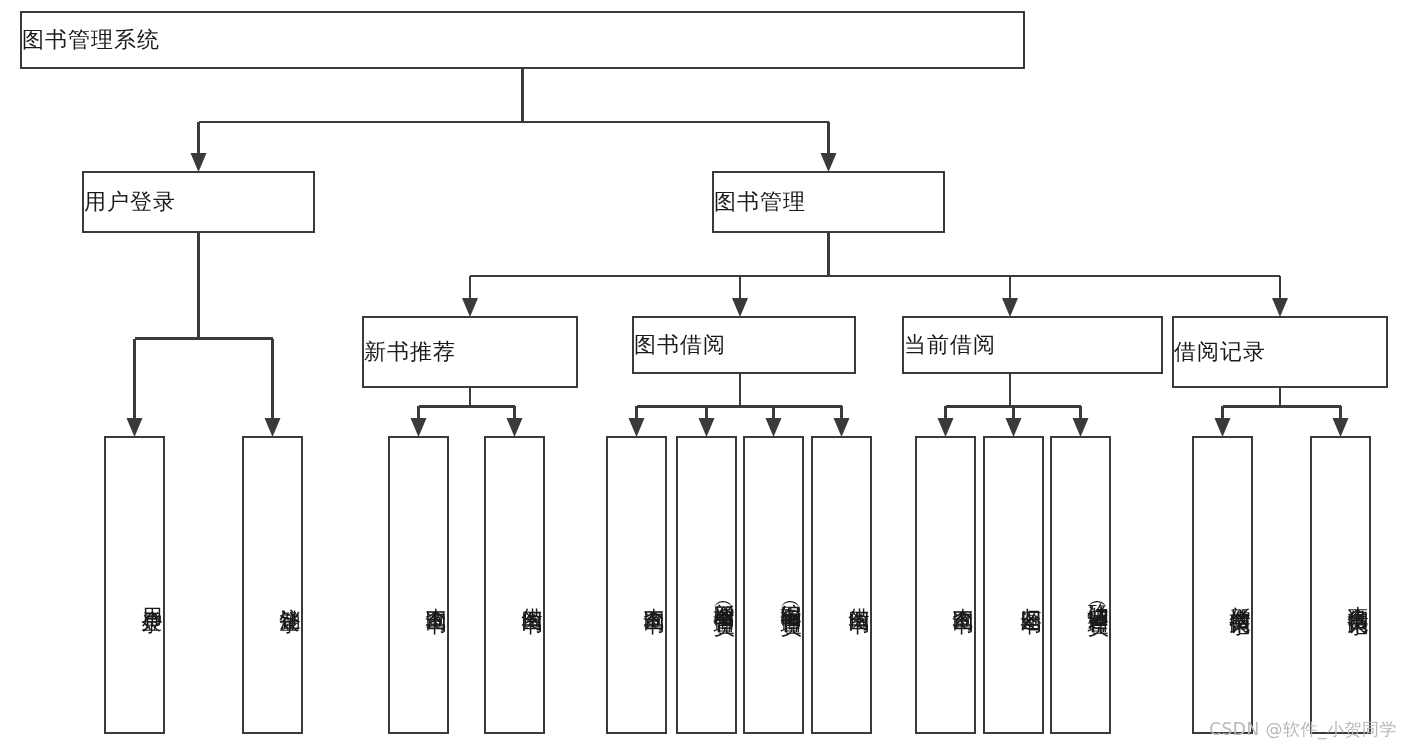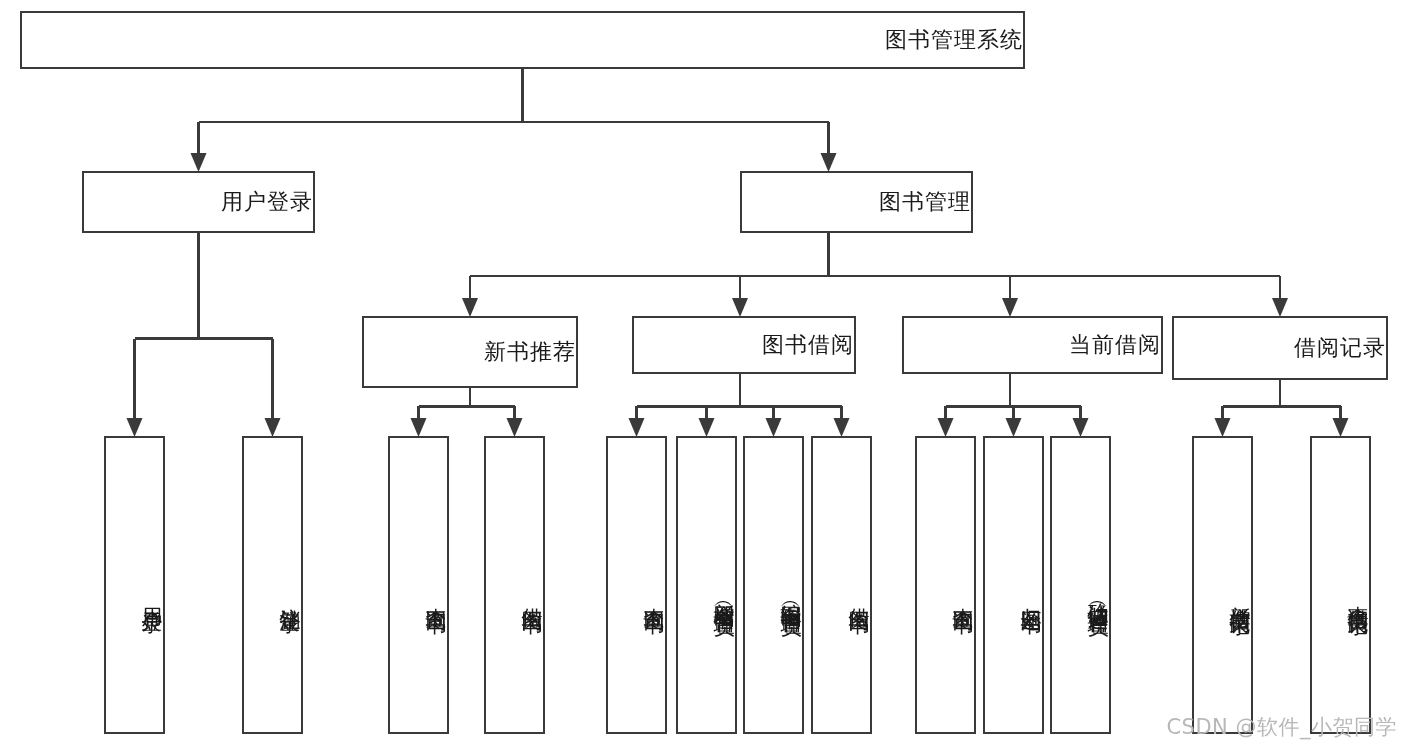--- a/index.html
+++ b/index.html
@@ -24,21 +24,21 @@
     width: 1405px;
     height: 747px;
     pointer-events: none;
   }
   .node {
     position: absolute;
     background: #ffffff;
     border: 2px solid #3a3a3a;
     display: flex;
     align-items: center;
-    justify-content: flex-end;
+    justify-content: flex-start;
     text-align: center;
     color: #1a1a1a;
     z-index: 2;
   }
   .node.horiz {
     font-size: 22px;
     letter-spacing: 1px;
     line-height: 1.2;
   }
   .node.vert {
@@ -48,21 +48,21 @@
     letter-spacing: 2px;
     align-items: flex-start;
     justify-content: center;
     padding-top: 20px;
     line-height: 1.05;
   }
   #watermark {
     position: absolute;
     right: 8px;
     bottom: 6px;
-    font-size: 21px;
+    font-size: 17px;
     color: #b8b8b8;
     letter-spacing: 0.5px;
     z-index: 3;
     white-space: nowrap;
   }
 </style>
 </head>
 <body>
 
 <div id="canvas">
@@ -120,33 +120,33 @@
       <line x1="1340.5" y1="406.24" x2="1340.5" y2="425" stroke="#3a3a3a" stroke-width="2.6" shape-rendering="crispEdges"></line>
       <polygon points="1332.5,418 1348.5,418 1340.5,437" fill="#3a3a3a"></polygon>
     </svg>
   <div id="nodes">
       <div class="node horiz" style="left: 20px; top: 11px; width: 1005px; height: 58px;">
         <span>图书管理系统</span>
       </div>
       <div class="node horiz" style="left: 82px; top: 171px; width: 233px; height: 62px;">
         <span>用户登录</span>
       </div>
-      <div class="node horiz" style="left: 712px; top: 171px; width: 233px; height: 62px; margin-left: 28px;">
+      <div class="node horiz" style="left: 712px; top: 171px; width: 233px; height: 62px;">
         <span>图书管理</span>
       </div>
       <div class="node horiz" style="left: 362px; top: 316px; width: 216px; height: 72px;">
         <span>新书推荐</span>
       </div>
       <div class="node horiz" style="left: 632px; top: 316px; width: 224px; height: 58px;">
         <span>图书借阅</span>
       </div>
       <div class="node horiz" style="left: 902px; top: 316px; width: 261px; height: 58px;">
         <span>当前借阅</span>
       </div>
-      <div class="node horiz" style="left: 1172px; top: 316px; width: 216px; height: 64px;">
+      <div class="node horiz" style="left: 1172px; top: 316px; width: 216px; height: 72px;">
         <span>借阅记录</span>
       </div>
       <div class="node vert" style="left: 104px; top: 436px; width: 61px; height: 298px;">
         <span>用户登录</span>
       </div>
       <div class="node vert" style="left: 242px; top: 436px; width: 61px; height: 298px;">
         <span>注销登录</span>
       </div>
       <div class="node vert" style="left: 388px; top: 436px; width: 61px; height: 298px;">
         <span>查询图书</span>

